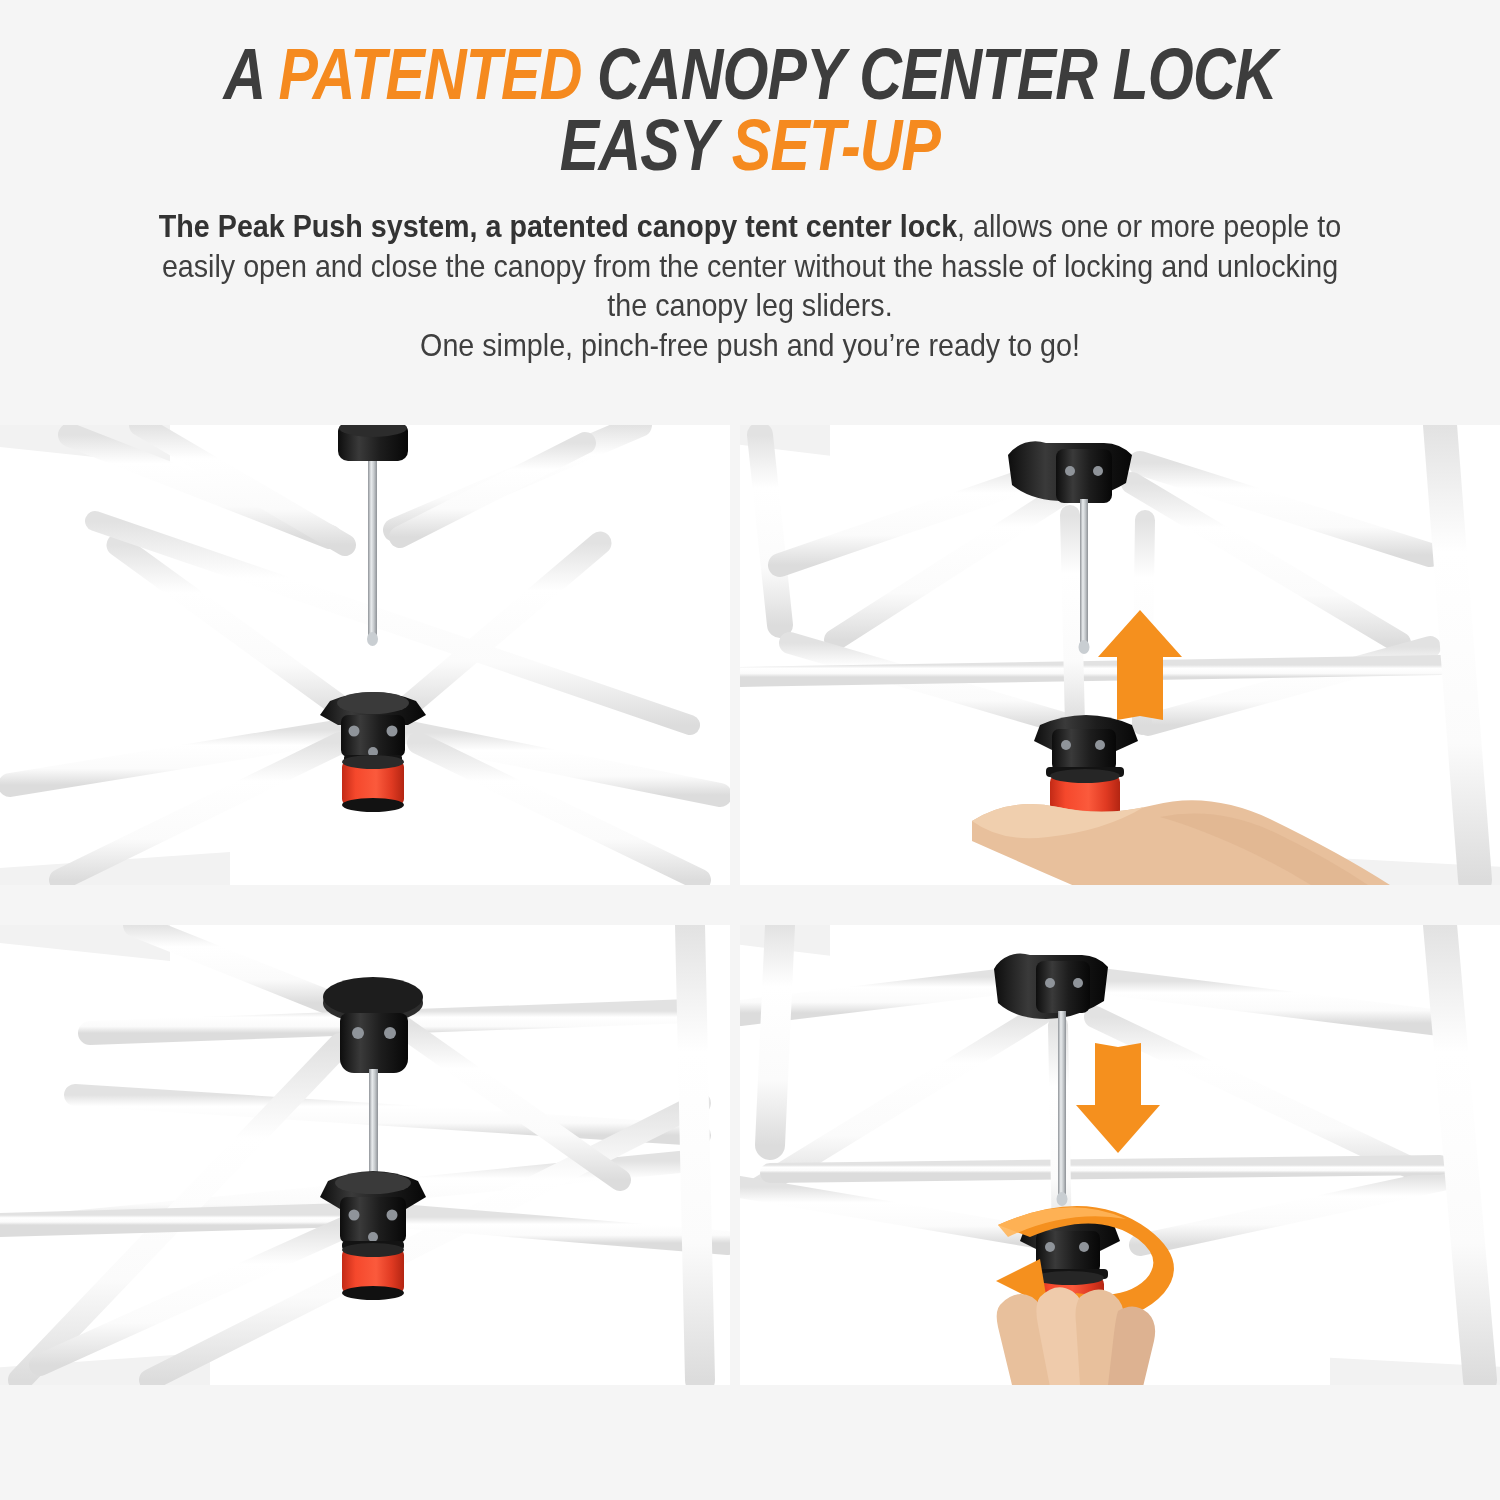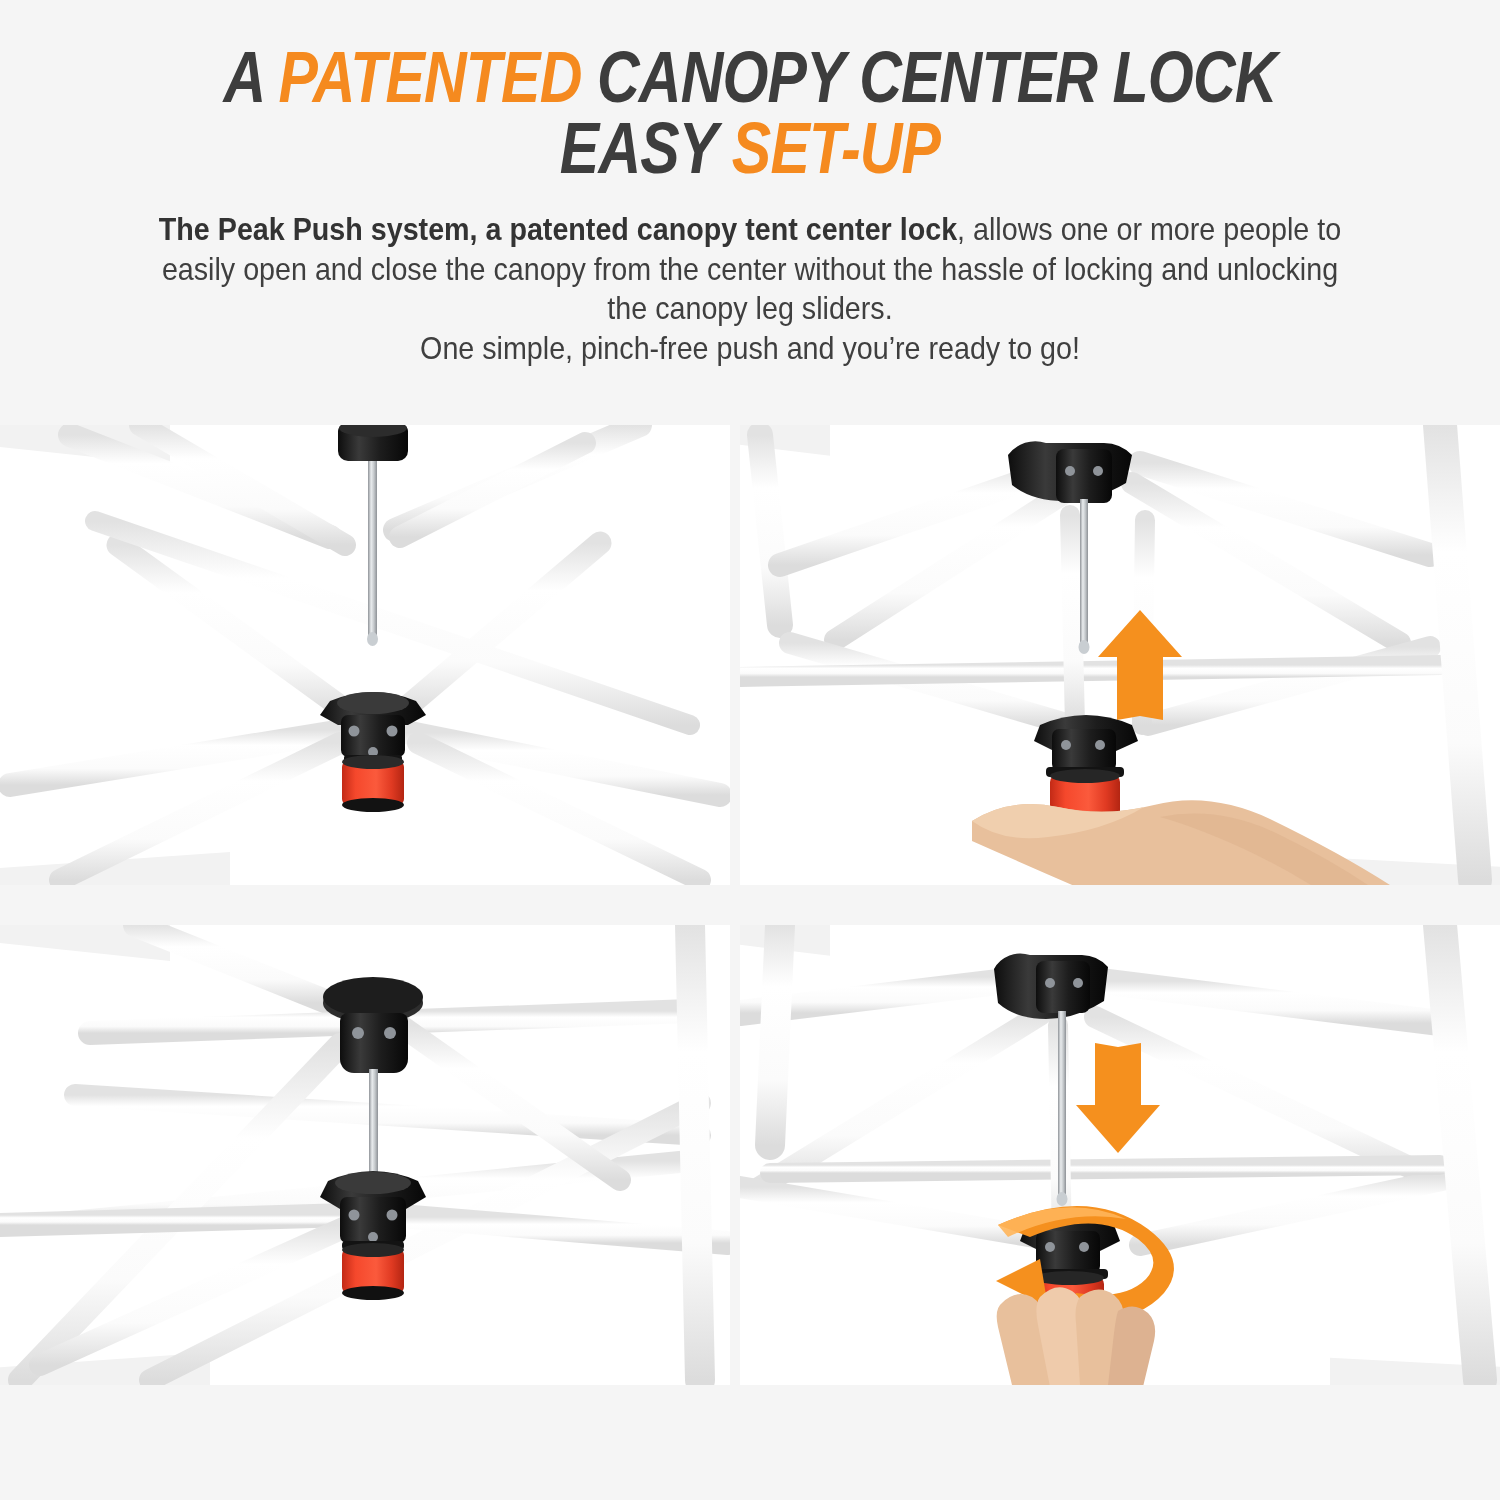--- a/index.html
+++ b/index.html
@@ -6,21 +6,21 @@
   body{
     width:1500px;height:1500px;
     background:#f5f5f5;
     font-family:"Liberation Sans", sans-serif;
     overflow:hidden;
     position:relative;
   }
   .page{position:absolute;inset:0;background:#f5f5f5;}
 
   
-  .header{padding-top:44px;text-align:center;}
+  .header{text-align:center;margin-top:41px;}
   .title{
     font-size:72px;
     font-weight:bold;
     font-style:italic;
     letter-spacing:-1px;
     line-height:0.93;
     color:#3d3d3d;
     transform:scaleX(0.82);
     transform-origin:center top;
     white-space:nowrap;

